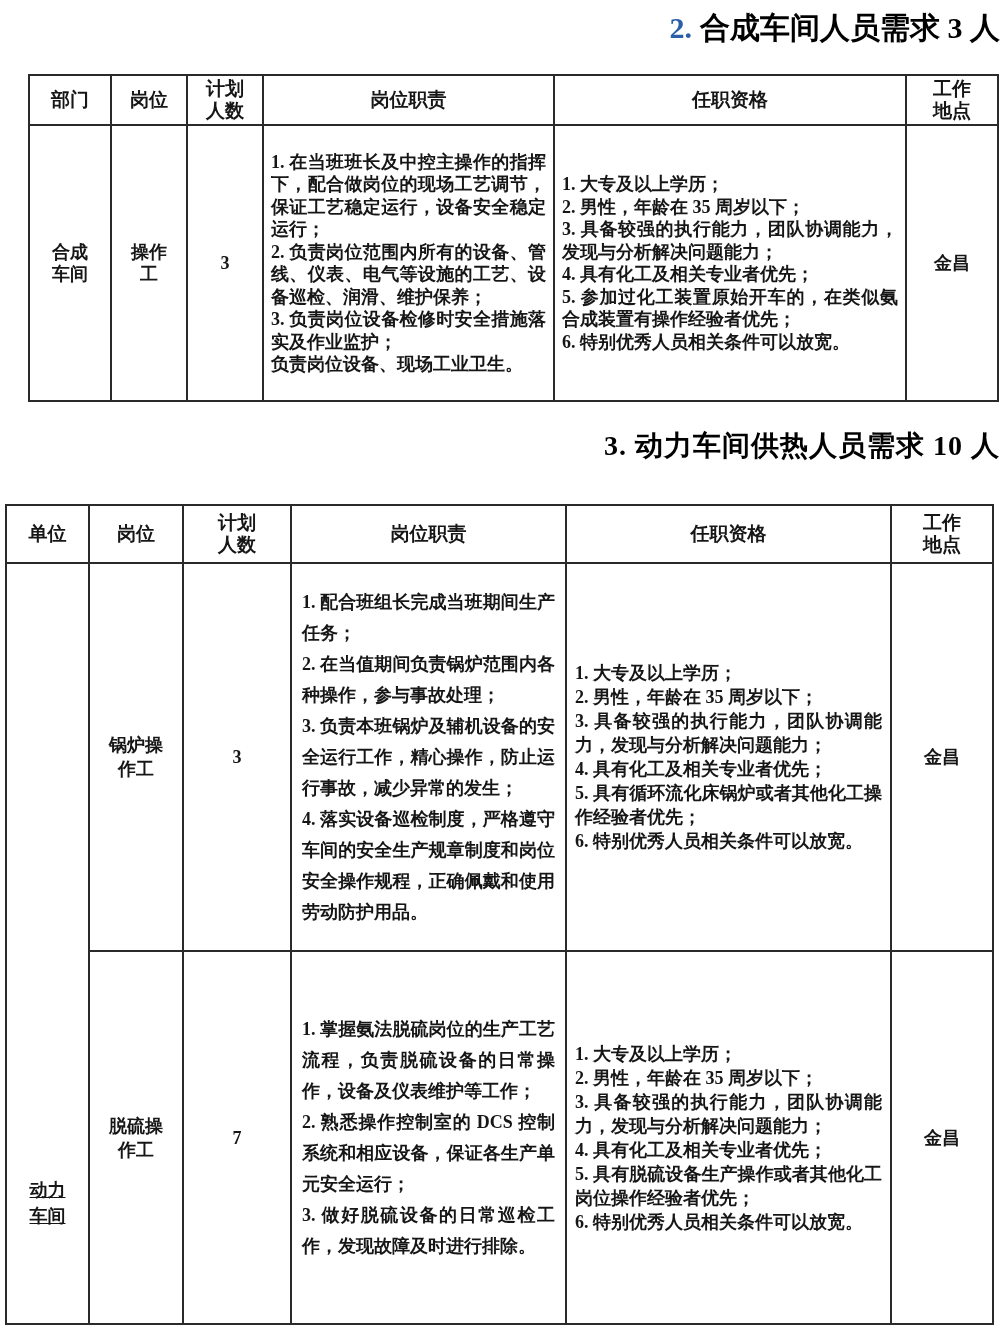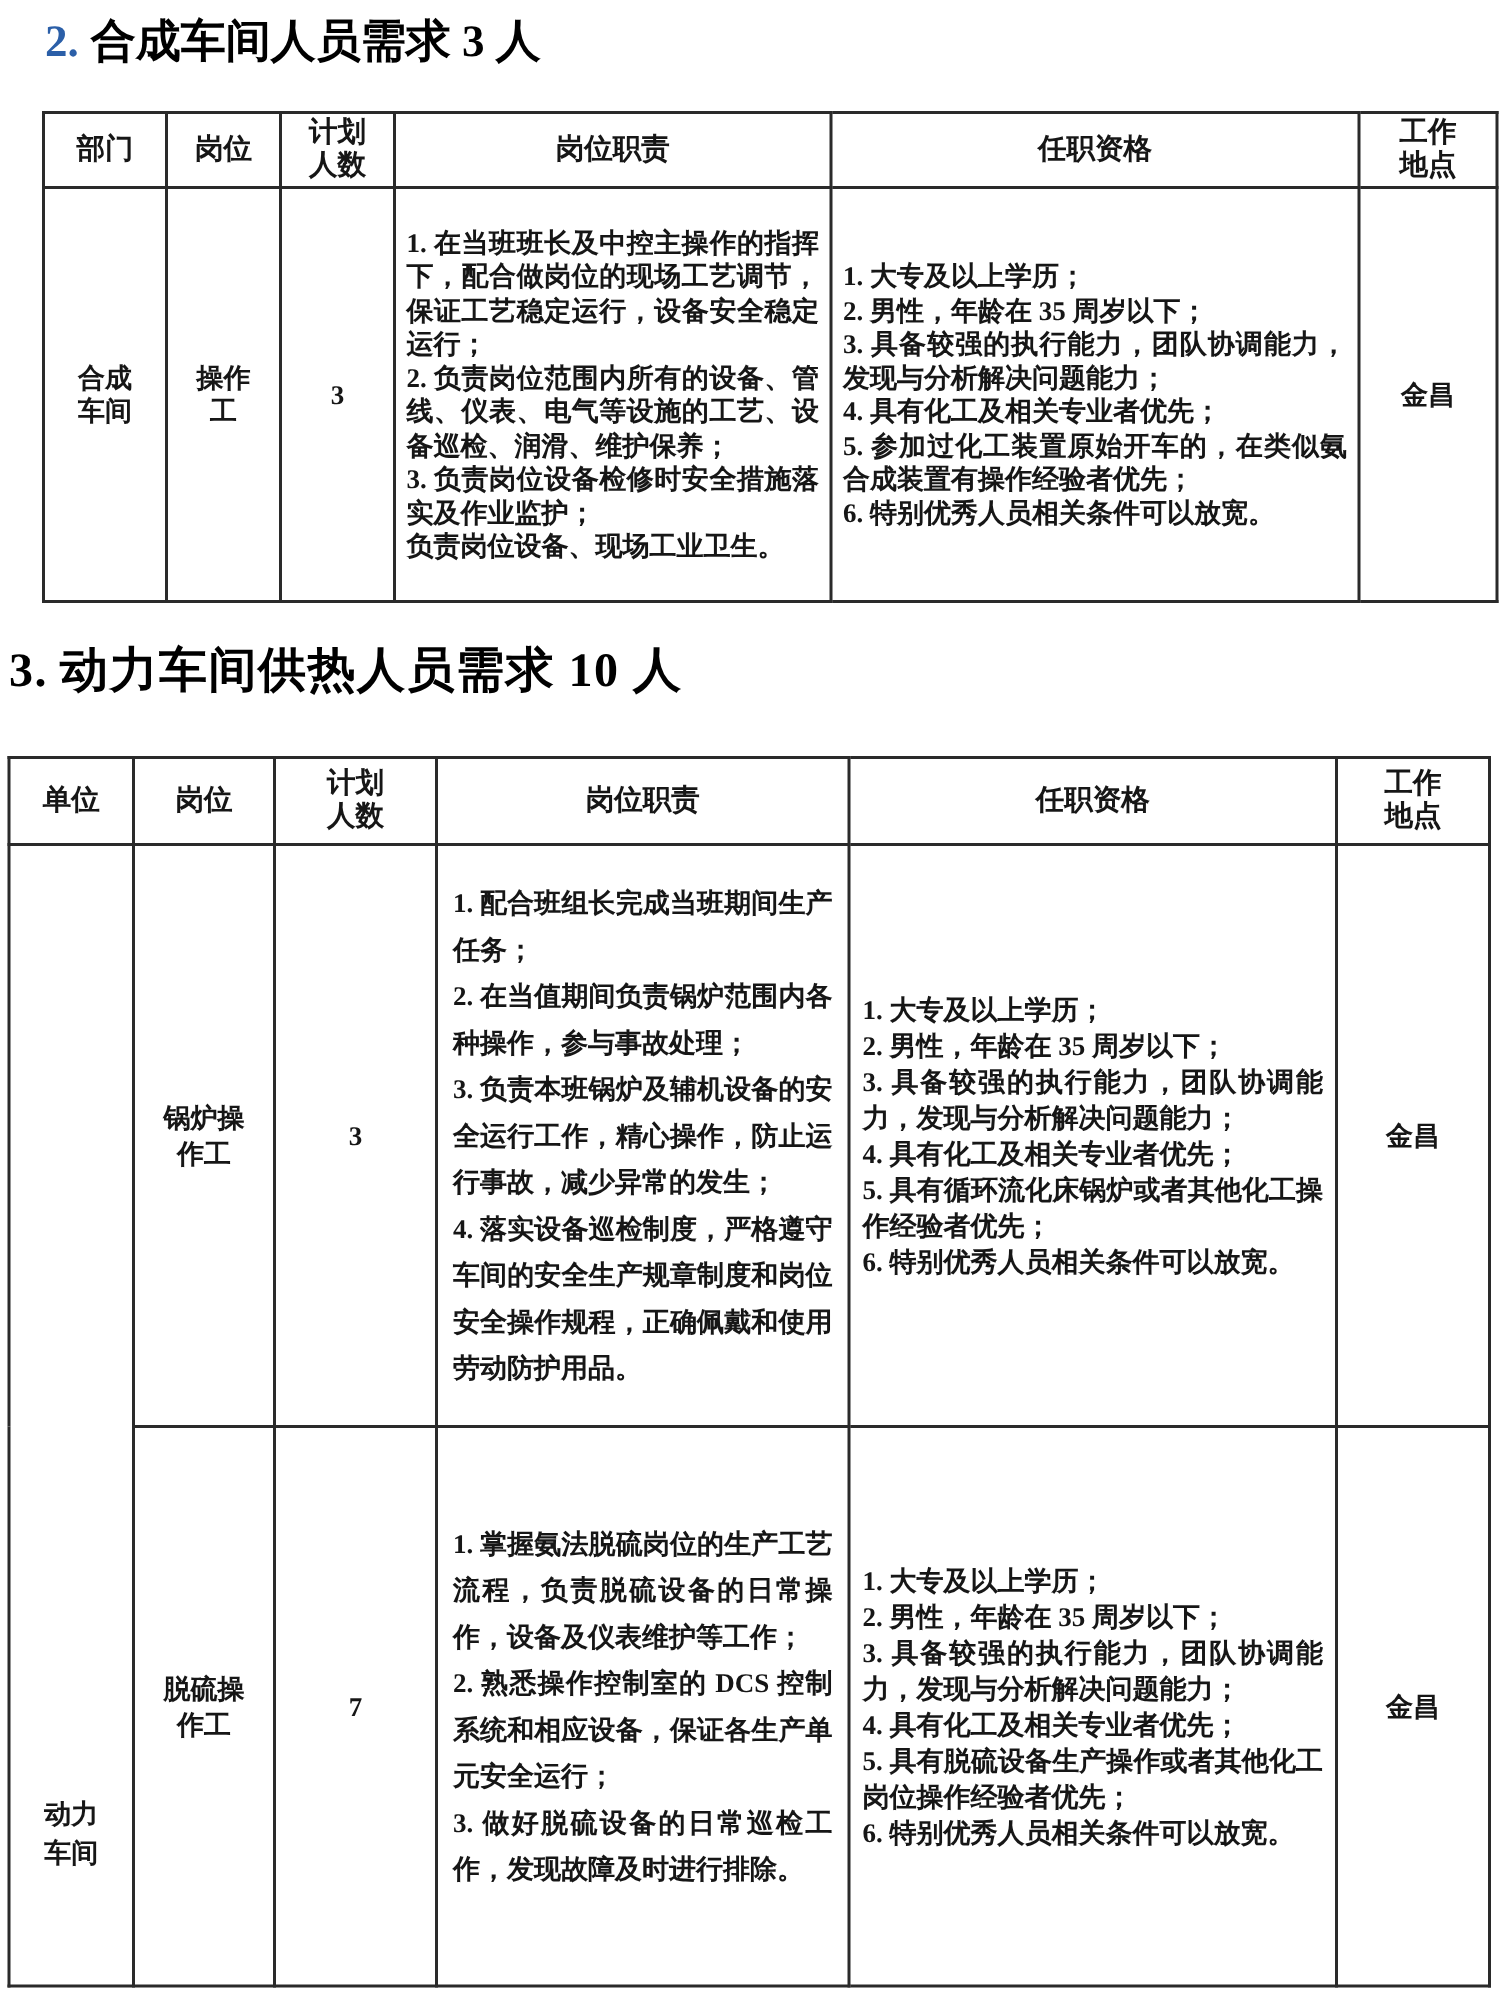--- a/index.html
+++ b/index.html
@@ -18,31 +18,32 @@
     position: relative;
     width: 1000px;
     height: 1343px;
     overflow: hidden;
     background: #ffffff;
   }
   .heading {
     font-weight: bold;
     color: #000000;
     white-space: nowrap;
+    text-align: right;
   }
   .heading .num { margin-right: 8px; }
   .h2-1 {
     margin: 8px 0 0 30px;
     font-size: 30px;
     line-height: 40px;
   }
   .h2-1 .num { color: var(--num-blue, #2b5fa8); }
   .h2-2 {
     margin: 22px 0 0 6px;
-    font-size: 32px;
+    font-size: 28px;
     line-height: 44px;
     letter-spacing: 1px;
   }
   table.tbl {
     border-collapse: collapse;
     table-layout: fixed;
     background: #ffffff;
   }
   .tbl th, .tbl td {
     border: 2px solid #2a2a2a;
@@ -91,22 +92,23 @@
     padding: 4px 10px;
     border-radius: 20px;
   }
   .tbl2 td.quals {
     text-align: justify;
     line-height: 24px;
     padding: 4px 8px;
   }
   .tbl2 td.unit-cell {
     vertical-align: bottom;
-    padding-bottom: 75px;
+    padding-bottom: 94px;
     line-height: 26px;
+    text-decoration: underline;
   }
 </style>
 </head>
 <body>
 
 <div class="page">
 
   <h2 class="heading h2-1">
     <span class="num">2.</span><span>合成车间人员需求 3 人</span>
   </h2>

